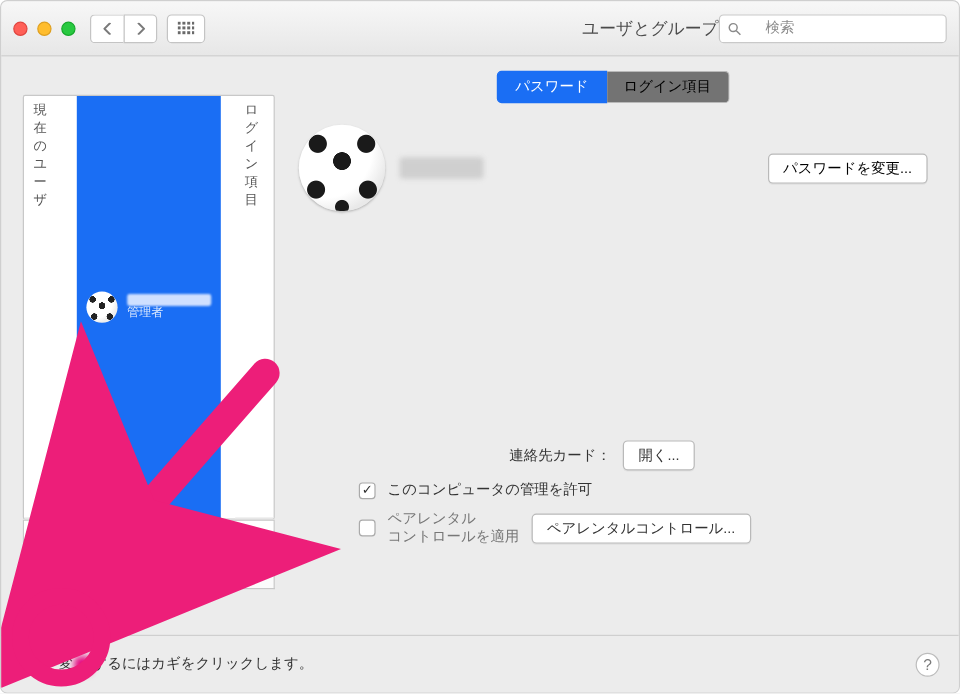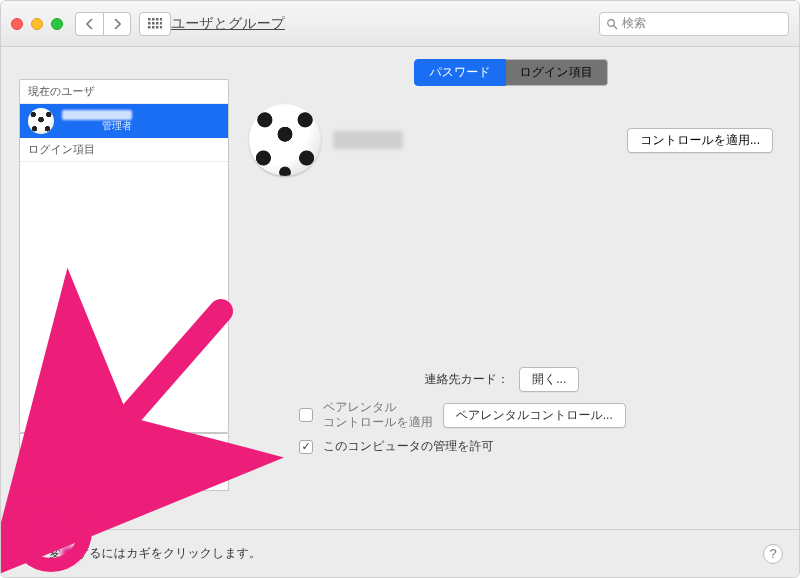--- a/index.html
+++ b/index.html
@@ -11,33 +11,33 @@
   .traffic { display: flex; gap: 8px; margin-right: 12px; }
   .tl { width: 12px; height: 12px; border-radius: 50%; }
   .tl.red { background:#ff5f57; border:1px solid #e04640; }
   .tl.yellow { background:#ffbd2e; border:1px solid #dfa020; }
   .tl.green { background:#28c940; border:1px solid #17a92c; }
   .navseg { display:flex; margin-right:8px; }
   .navbtn { width:28px; height:24px; background:#fff; border:1px solid #c4c4c4; display:flex; align-items:center; justify-content:center; color:#7a7a7a; font-size:13px; }
   .navbtn:first-child { border-radius:4px 0 0 4px; border-right:none; }
   .navbtn:last-child  { border-radius:0 4px 4px 0; }
   .gridbtn { width:32px; height:24px; background:#fff; border:1px solid #c4c4c4; border-radius:4px; display:flex; align-items:center; justify-content:center; color:#6a6a6a; }
-  .title { flex:1; text-align:left; font-size:14px; color:#4a4a4a; font-weight:500;text-decoration:underline; }
-  .search { width:190px; height:24px; border:1px solid #c9c9c9; border-radius:4px; background:#fff; display:flex; align-items:center; padding:0 6px; color:#8a8a8a; font-size:12px; gap:4px; }
+  .title { flex:1; text-align:right; font-size:14px; color:#4a4a4a; font-weight:500; }
+  .search { width:190px; height:24px; border:1px solid #c9c9c9; border-radius:4px; background:#fff; display:flex; align-items:center; padding:0 6px; color:#8a8a8a; font-size:12px; gap:20px; }
   .search svg { flex:none; }
 
   
   .body { position:absolute; top:46px; left:0; right:0; bottom:0; display:flex; }
   .sidebar { width:210px; margin:32px 0 0 18px; display:flex; flex-direction:column; }
-  .userlist { background:#fff; border:1px solid #c8c8c8; border-radius:2px; flex:none; height:354px; display:flex; flex-direction:column; }
+  .userlist { background:#fff; border:1px solid #c8c8c8; border-radius:2px; flex:none; height:354px; display:flex; flex-direction:row;gap:12px; }
   .sectionhdr { font-size:11px; color:#555; padding:4px 8px; border-bottom:1px solid #eee; }
   .urow { display:flex; align-items:center; gap:8px; padding:4px 8px; font-size:12px; }
   .urow.selected { background:#1a6ef4; color:#fff; }
   .urow .meta { display:flex; flex-direction:column; line-height:1.2; }
-  .urow .meta .sub { font-size:10px; opacity:.85;text-align:right; }
+  .urow .meta .sub { font-size:10px; opacity:.85; }
   .avatar-sm { width:26px; height:26px; border-radius:50%; background:#ddd; flex:none; }
   .avatar-sm.soccer { background: radial-gradient(circle at 30% 30%, #fff 55%, #eee 70%); position:relative; overflow:hidden; }
   .avatar-sm.soccer::after{ content:""; position:absolute; inset:0; background:
      radial-gradient(circle at 50% 45%, #222 0 14%, transparent 15%),
      radial-gradient(circle at 20% 25%, #222 0 9%, transparent 10%),
      radial-gradient(circle at 80% 25%, #222 0 9%, transparent 10%),
      radial-gradient(circle at 25% 80%, #222 0 9%, transparent 10%),
      radial-gradient(circle at 75% 80%, #222 0 9%, transparent 10%);
   }
   .avatar-sm.face { background: radial-gradient(circle at 50% 40%, #f3d9c3 0 55%, #eee 60%);}   
@@ -173,39 +173,39 @@
     <div class="main">
       <div class="tabs">
         <div class="tab active">パスワード</div>
         <div class="tab">ログイン項目</div>
       </div>
 
       <div class="userhdr">
         <div class="avatar-lg"></div>
         <div class="bigblur"></div>
         <div style="flex:1"></div>
-        <span class="macbtn">コントロールを適用...</span>
+        <span class="macbtn">パスワードを変更...</span>
       </div>
 
       <div class="settings">
         <div class="srow">
           <span class="lbl">連絡先カード：</span>
           <span class="macbtn">開く...</span>
+        </div>
+        <div class="srow" style="padding-left:50px">
+          <span class="chk on"></span>
+          <span>このコンピュータの管理を許可</span>
         </div>
         <div class="srow" style="padding-left:50px; align-items:center;">
           <span class="chk"></span>
           <span style="display:inline-flex;flex-direction:column;line-height:1.25;color:#777">
             <span>ペアレンタル</span>
             <span>コントロールを適用</span>
           </span>
           <span class="macbtn">ペアレンタルコントロール...</span>
-        </div>
-        <div class="srow" style="padding-left:50px">
-          <span class="chk on"></span>
-          <span>このコンピュータの管理を許可</span>
         </div>
       </div>
     </div>
   </div>
 
   <div class="footer">
     <div class="lock">
       <div class="sh"></div>
     </div>
     <span>変</span>

